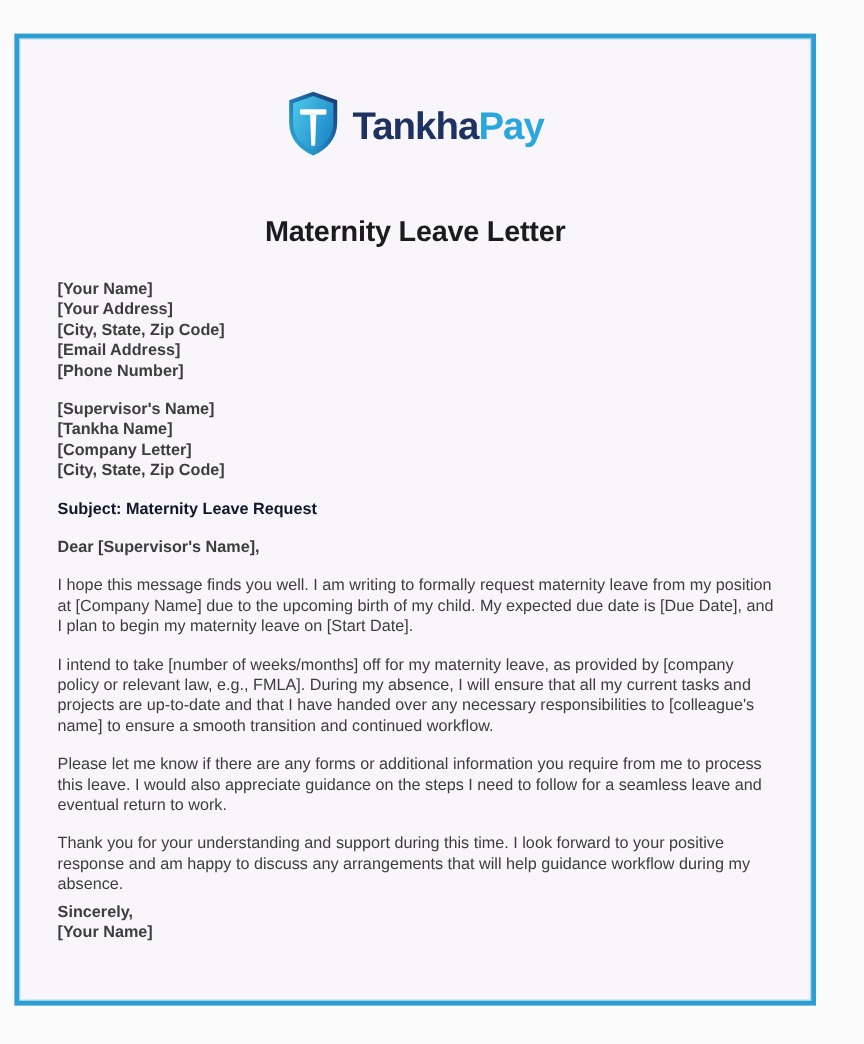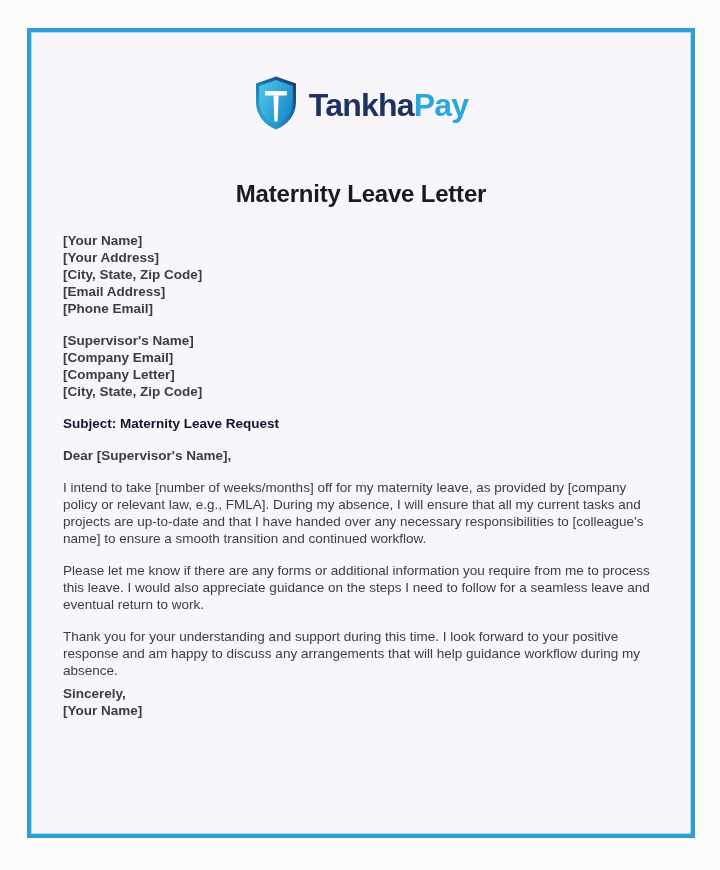--- a/index.html
+++ b/index.html
@@ -9,21 +9,21 @@
   body {
     width: 720px;
     height: 870px;
     background: #fcfbfb;
     font-family: "Liberation Sans", "DejaVu Sans", sans-serif;
     position: relative;
     overflow: hidden;
   }
   .frame {
     position: absolute;
-    left: 27px;
+    left: 12px;
     top: 28px;
     width: 660px;
     height: 802px;
     border: 4px solid #2f9ed3;
     box-shadow: inset 0 0 0 1px #a8dcf0;
     background: #f8f6fa;
   }
   .logo-row {
     margin-top: 44px;
     display: flex;
@@ -97,35 +97,36 @@
 
   <h1 class="title">Maternity Leave Letter</h1>
 
   <div class="letter-body">
 
     <div class="block">
       <div>[Your Name]</div>
       <div>[Your Address]</div>
       <div>[City, State, Zip Code]</div>
       <div>[Email Address]</div>
-      <div>[Phone Email]</div>
+      <div>[Phone Number]</div>
     </div>
 
 
     <div class="block">
       <div>[Supervisor's Name]</div>
-      <div>[Company Email]</div>
+      <div>[Tankha Name]</div>
       <div>[Company Letter]</div>
       <div>[City, State, Zip Code]</div>
     </div>
 
     <div class="block subject-line">Subject: Maternity Leave Request</div>
 
     <div class="block">Dear [Supervisor's Name],</div>
 
+    <p>I hope this message finds you well. I am writing to formally request maternity leave from my position at [Company Name] due to the upcoming birth of my child. My expected due date is [Due Date], and I plan to begin my maternity leave on [Start Date].</p>
     <p>I intend to take [number of weeks/months] off for my maternity leave, as provided by [company policy or relevant law, e.g., FMLA]. During my absence, I will ensure that all my current tasks and projects are up-to-date and that I have handed over any necessary responsibilities to [colleague's name] to ensure a smooth transition and continued workflow.</p>
     <p>Please let me know if there are any forms or additional information you require from me to process this leave. I would also appreciate guidance on the steps I need to follow for a seamless leave and eventual return to work.</p>
     <p class="last-para">Thank you for your understanding and support during this time. I look forward to your positive response and am happy to discuss any arrangements that will help guidance workflow during my absence.</p>
 
     <div class="block">
       <div>Sincerely,</div>
       <div>[Your Name]</div>
     </div>
 
   </div>

